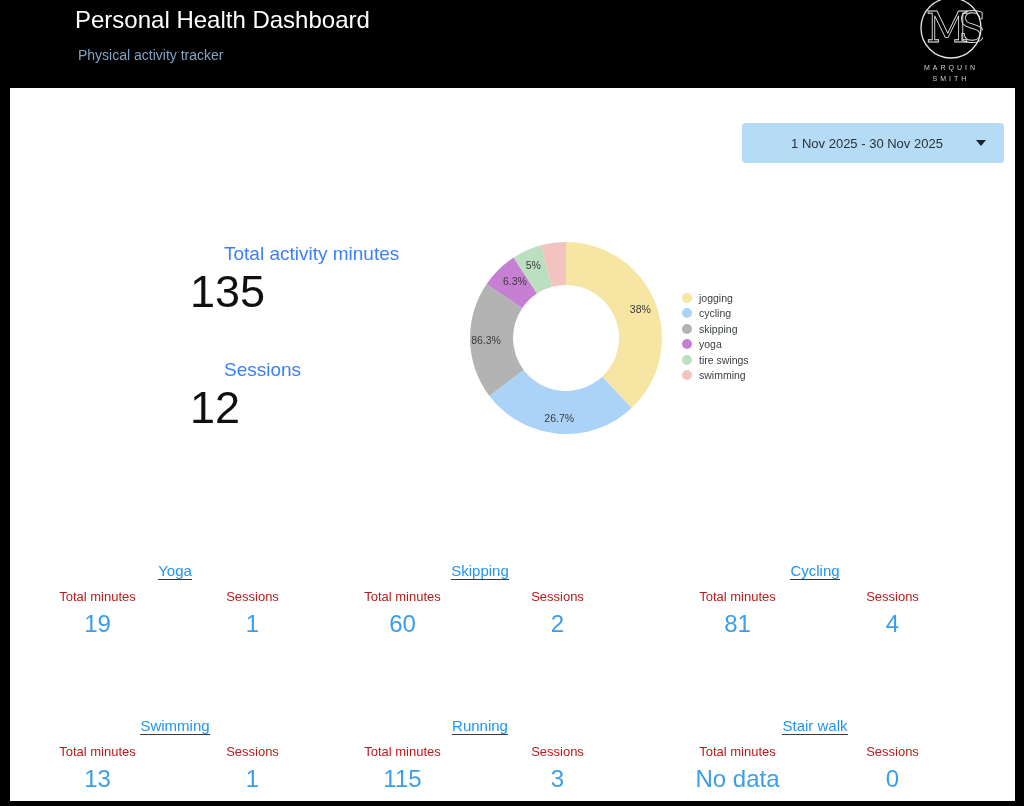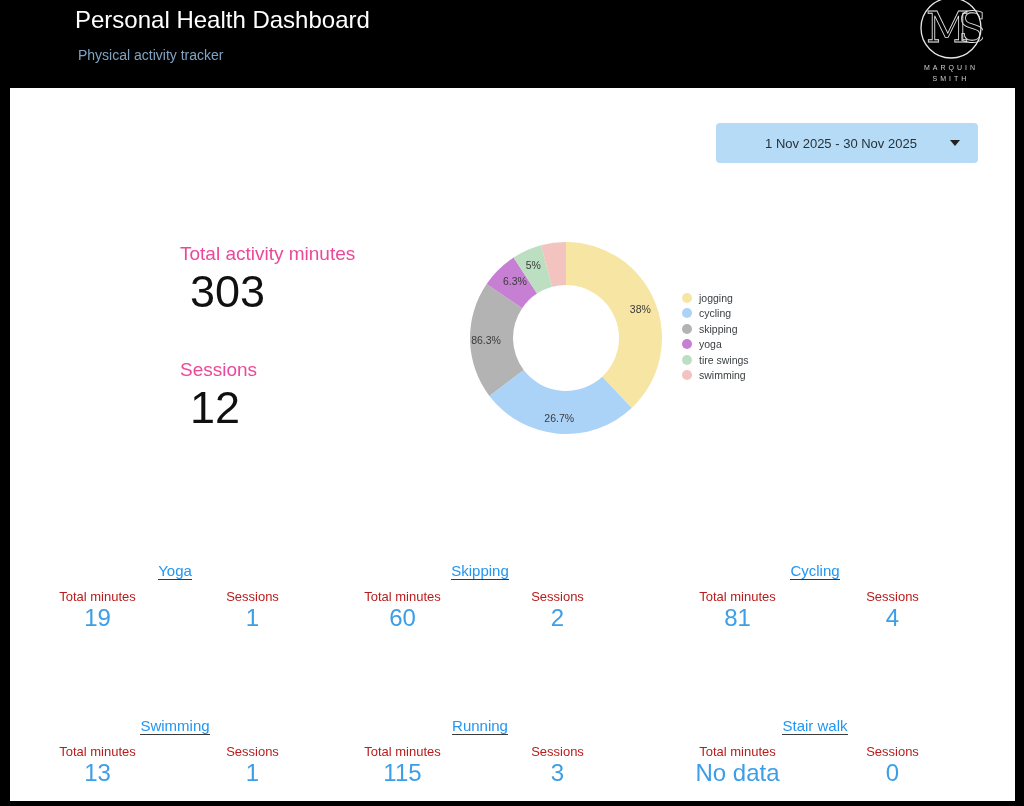--- a/index.html
+++ b/index.html
@@ -10,51 +10,51 @@
   .header { position:absolute; left:0; top:0; width:983px; height:88px; background:#000; }
   .header-title { position:absolute; left:75px; top:6px; font-size:24px; color:#fff; font-weight:400; }
   .header-subtitle { position:absolute; left:78px; top:47px; font-size:14px; color:#7fa3c2; }
   .logo-svg { position:absolute; right:0; top:0; }
   .logo-caption { fill:#cfcfcf; font-size:7px; letter-spacing:3px; font-family:"Liberation Sans", sans-serif; }
 
   
   .panel { position:absolute; left:10px; top:88px; width:1005px; height:713px; background:#fff; }
 
   
-  .date-selector { position:absolute; left:706px; top:35px; width:262px; height:40px;
+  .date-selector { position:absolute; left:732px; top:35px; width:262px; height:40px;
                    background:#b6dbf6; border-radius:4px; display:flex; align-items:center;
                    cursor:pointer; padding:0 18px 0 24px; }
   .date-text { flex:1; text-align:center; font-size:13px; color:#27323a; }
   .caret { width:0; height:0; border-left:5px solid transparent; border-right:5px solid transparent;
            border-top:6px solid #222; margin-left:8px; }
 
   
   .stats { position:absolute; left:170px; top:155px; }
-  .stat-label { font-size:19px; color:#ec4899; }
+  .stat-label { font-size:19px; color:#3b82f6;margin-left:44px; }
   .stat-value { font-size:45px; color:#101010; margin:2px 0 0 10px; line-height:1.1; }
   .stat-gap { margin-top:42px; }
 
   
   .chart-wrap { position:absolute; left:456px; top:150px; width:200px; height:200px; }
   .pct-label { position:absolute; font-size:10.5px; color:#3b3b3b; transform:translate(-50%,-50%); white-space:nowrap; }
 
   
   .legend { position:absolute; left:672px; top:202px; }
   .legend-item { display:flex; align-items:center; height:15.5px; }
   .legend-swatch { width:10px; height:10px; border-radius:50%; margin-right:7px; flex:none; }
   .legend-label { font-size:10.5px; color:#3c4043; white-space:nowrap; }
 
   
   .card { position:absolute; width:310px; text-align:center; }
   .card-title { font-size:15px; color:#2196f3; text-decoration:none; border-bottom:1.5px solid #3a3a3a;
                 display:inline-block; line-height:17px; cursor:pointer; }
   .card-cols { display:flex; margin-top:9px; }
   .card-col { width:50%; }
   .card-label { font-size:13px; color:#b91c1c; }
-  .card-value { font-size:24px; color:#3c9ee8; margin-top:0; }
+  .card-value { font-size:24px; color:#3c9ee8; margin-top:6px; }
 </style>
 </head>
 <body>
 
 <div class="header">
   <div class="header-title">Personal Health Dashboard</div>
   <div class="header-subtitle">Physical activity tracker</div>
 
   <svg class="logo-svg" width="130" height="88" viewBox="0 0 130 88">
     <circle cx="98" cy="28" r="30" fill="none" stroke="#e8e8e8" stroke-width="1.3"></circle>
@@ -66,21 +66,21 @@
 
 <div class="panel">
 
   <div class="date-selector">
     <span class="date-text">1 Nov 2025 - 30 Nov 2025</span>
     <span class="caret"></span>
   </div>
 
   <div class="stats">
     <div class="stat-label">Total activity minutes</div>
-    <div class="stat-value">303</div>
+    <div class="stat-value">135</div>
     <div class="stat-label stat-gap">Sessions</div>
     <div class="stat-value">12</div>
   </div>
 
   <div class="chart-wrap">
     <svg id="donut-svg" width="200" height="200" viewBox="0 0 200 200">
         <path d="M 100 4 A 96 96 0 0 1 165.71652216915413 169.9809882324555 L 136.2809966142205 138.6353372533348 A 53 53 0 0 0 100 47 Z" fill="#f7e5a4"></path>
         <path d="M 165.71652216915413 169.9809882324555 A 96 96 0 0 1 23.41173380429717 157.88123600214635 L 57.71689470445573 131.9552657095183 A 53 53 0 0 0 136.2809966142205 138.6353372533348 Z" fill="#abd3f8"></path>
         <path d="M 23.41173380429717 157.88123600214635 A 96 96 0 0 1 20.60026486964206 46.039995726195464 L 56.164729563448226 70.20958097383708 A 53 53 0 0 0 57.71689470445573 131.9552657095183 Z" fill="#b3b3b3"></path>
         <path d="M 20.60026486964206 46.039995726195464 A 96 96 0 0 1 47.54614271351011 19.597308155954437 L 71.04109962308371 55.61101387776651 A 53 53 0 0 0 56.164729563448226 70.20958097383708 Z" fill="#c77fd4"></path>

